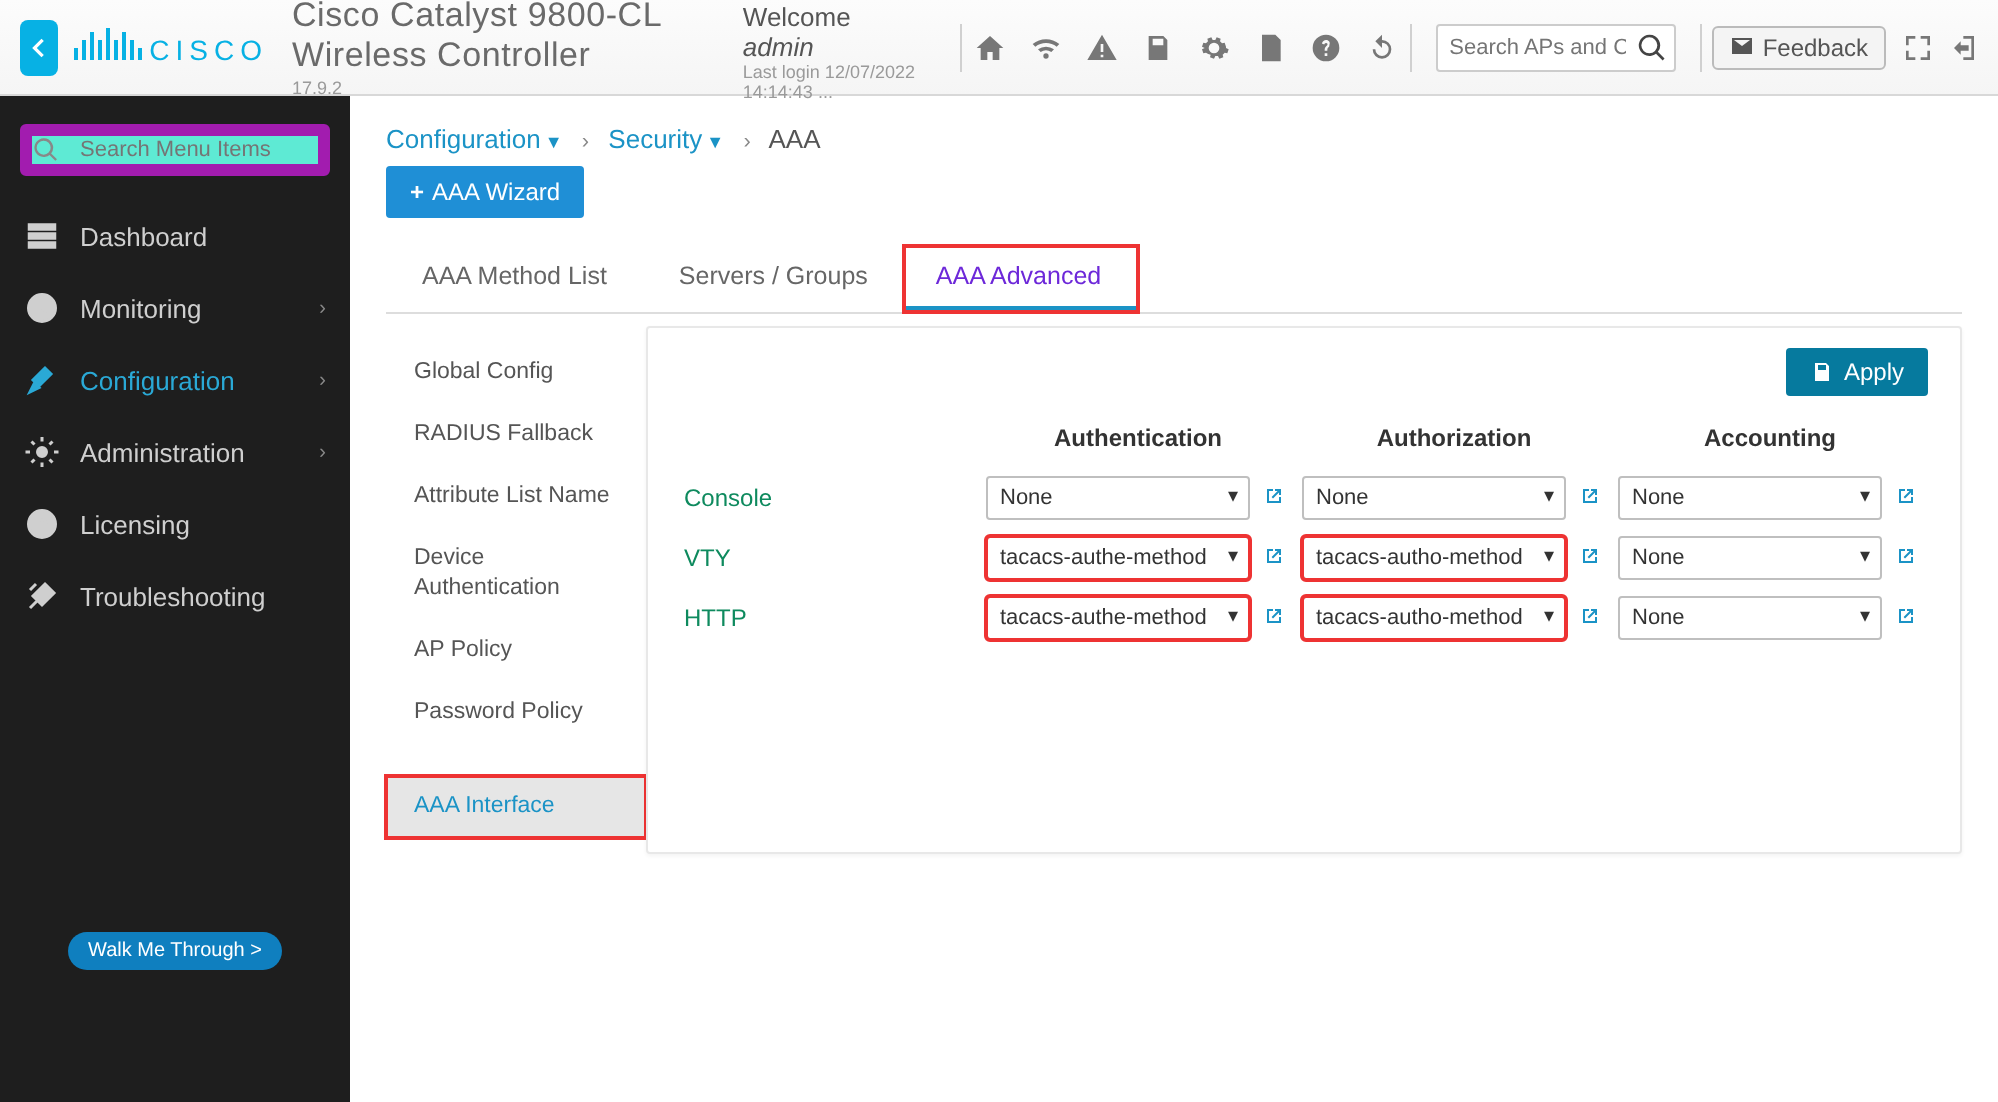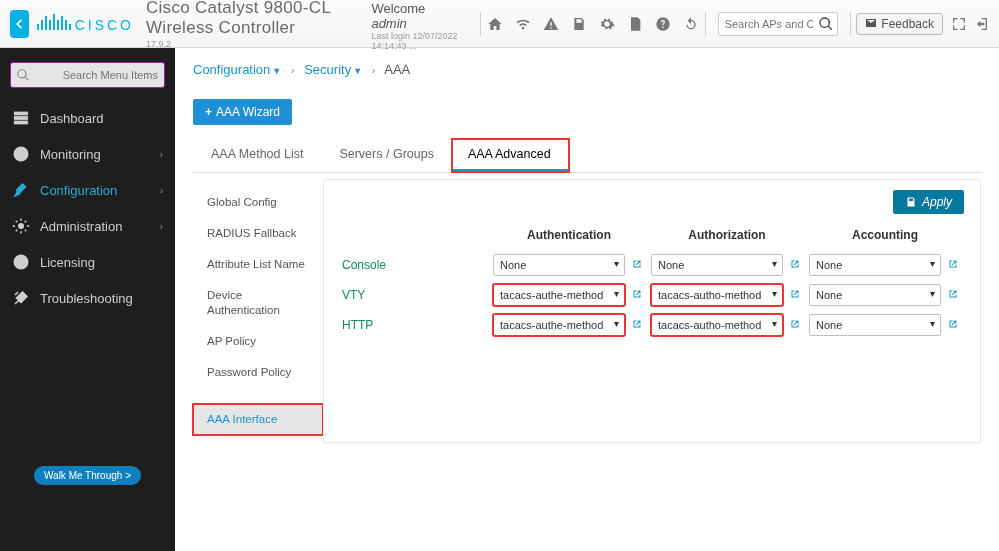--- a/index.html
+++ b/index.html
@@ -27,50 +27,50 @@
   .searchbox { position:relative; margin:0 6px; }
   .searchbox input { width:120px; height:24px; border:1px solid #ccc; border-radius:2px; padding:0 24px 0 6px; font-size:11px; color:#666; }
   .searchbox .sicon { position:absolute; right:4px; top:4px; width:16px;height:16px; fill:#444; }
   .feedback { border:1px solid #bbb; border-radius:3px; padding:3px 8px; font-size:12px; color:#555; display:flex; align-items:flex-start; gap:4px; background:#f4f4f4; }
   .feedback svg { width:12px;height:12px; fill:#555; }
 
   
   .layout { display:flex; height:503px; }
   .sidebar { width:175px; background:#1e1e1e; color:#c6c6c6; padding-top:14px; display:flex; flex-direction:column; }
   .sidesearch { margin:0 10px 12px; position:relative; }
-  .sidesearch input { width:100%; height:26px; background:#e5e5e5; border:1px solid #a21caf; border-radius:3px; padding:0 6px 0 24px; font-size:11px; color:#666;text-align:right; }
+  .sidesearch input { width:100%; height:26px; background:#5eead4; border:6px solid #a21caf; border-radius:3px; padding:0 6px 0 24px; font-size:11px; color:#666; }
   .sidesearch .sicon2 { position:absolute; left:6px; top:6px; width:14px;height:14px; fill:#888; }
   .navitem { display:flex; align-items:center; padding:9px 12px; gap:10px; font-size:13px; cursor:pointer; color:#cfcfcf; }
   .navitem.active { color:#2aa9d6; }
   .navitem .nicon { width:18px; height:18px; }
   .navitem .nicon svg { width:18px;height:18px; fill:currentColor; stroke:currentColor; }
   .navitem .chev { margin-left:auto; font-size:10px; color:#888; }
   .walkme { margin:150px auto 0; background:#0f7fbf; color:#fff; font-size:10px; padding:4px 10px; border-radius:10px; display:inline-flex; align-items:center; gap:4px; align-self:center;text-align:right;}
   
   
   .main { flex:1; padding:14px 18px 0 18px; overflow:auto; }
-  .breadcrumb { font-size:13px; color:#1b93c6; margin-bottom:22px; }
+  .breadcrumb { font-size:13px; color:#1b93c6; margin-bottom:6px; }
   .breadcrumb .sep { color:#888; margin:0 6px; font-size:11px;}
   .breadcrumb .cur { color:#555; }
   .breadcrumb .caret { font-size:9px; margin-left:2px; }
   .wizard { background:#1f8fd6; color:#fff; border:none; padding:6px 12px; font-size:12px; border-radius:2px; margin-bottom:14px; display:inline-flex; align-items:center; gap:4px; }
   .tabs { display:flex; border-bottom:1px solid #ddd; margin-bottom:0; }
   .tab { padding:8px 18px; font-size:12.5px; color:#666; border-bottom:3px solid transparent; cursor:pointer; }
-  .tab.active { color:#000000; border-bottom-color:#1b93c6;padding-left:16px; }
+  .tab.active { color:#6d28d9; border-bottom-color:#1b93c6;padding-left:16px; }
   .tab.hl { outline:2px solid #e33; outline-offset:-1px; }
   
   .content-row { display:flex; margin-top:6px; }
   .innerside { width:130px; padding:8px 0; }
   .inavitem { padding:8px 14px; font-size:11.5px; color:#555; cursor:pointer; line-height:1.3; }
   .inavitem.sel { color:#1b93c6; background:#e6e6e6; }
   .inavitem.hl { outline:2px solid #e33; outline-offset:-1px;margin-top:16px; }
   
   .panel { flex:1; background:#fff; border:1px solid #e8e8e8; box-shadow:0 1px 2px rgba(0,0,0,0.05); padding:10px 16px 20px; border-radius:2px; }
   .applywrap { text-align:right; margin-bottom:10px; }
-  .apply { background:#067a9e; color:#fff; border:none; padding:5px 12px; font-size:12px; border-radius:2px; display:inline-flex; align-items:center; gap:5px;font-style:italic;}
+  .apply { background:#067a9e; color:#fff; border:none; padding:5px 12px; font-size:12px; border-radius:2px; display:inline-flex; align-items:center; gap:5px;}
   .apply svg { width:12px;height:12px; fill:#fff; }
   
   .grid { width:100%; }
   .ghead { display:flex; }
   .ghead .gcell { flex:1; text-align:center; font-size:12px; font-weight:600; color:#333; padding:4px 0 8px;}
   .ghead .glabel { width:150px; }
   .grow { display:flex; align-items:center; padding:4px 0; }
   .grow .glabel { width:150px; font-size:12px; color:#0e8a5e; padding-left:2px;}
   .grow .gcell { flex:1; display:flex; align-items:center; justify-content:center; gap:6px; }
   .dd { width:132px; height:22px; border:1px solid #bfbfbf; border-radius:2px; font-size:11px; padding:0 18px 0 6px; background:#fff; position:relative; text-align:left; display:flex; align-items:center; color:#333;}

